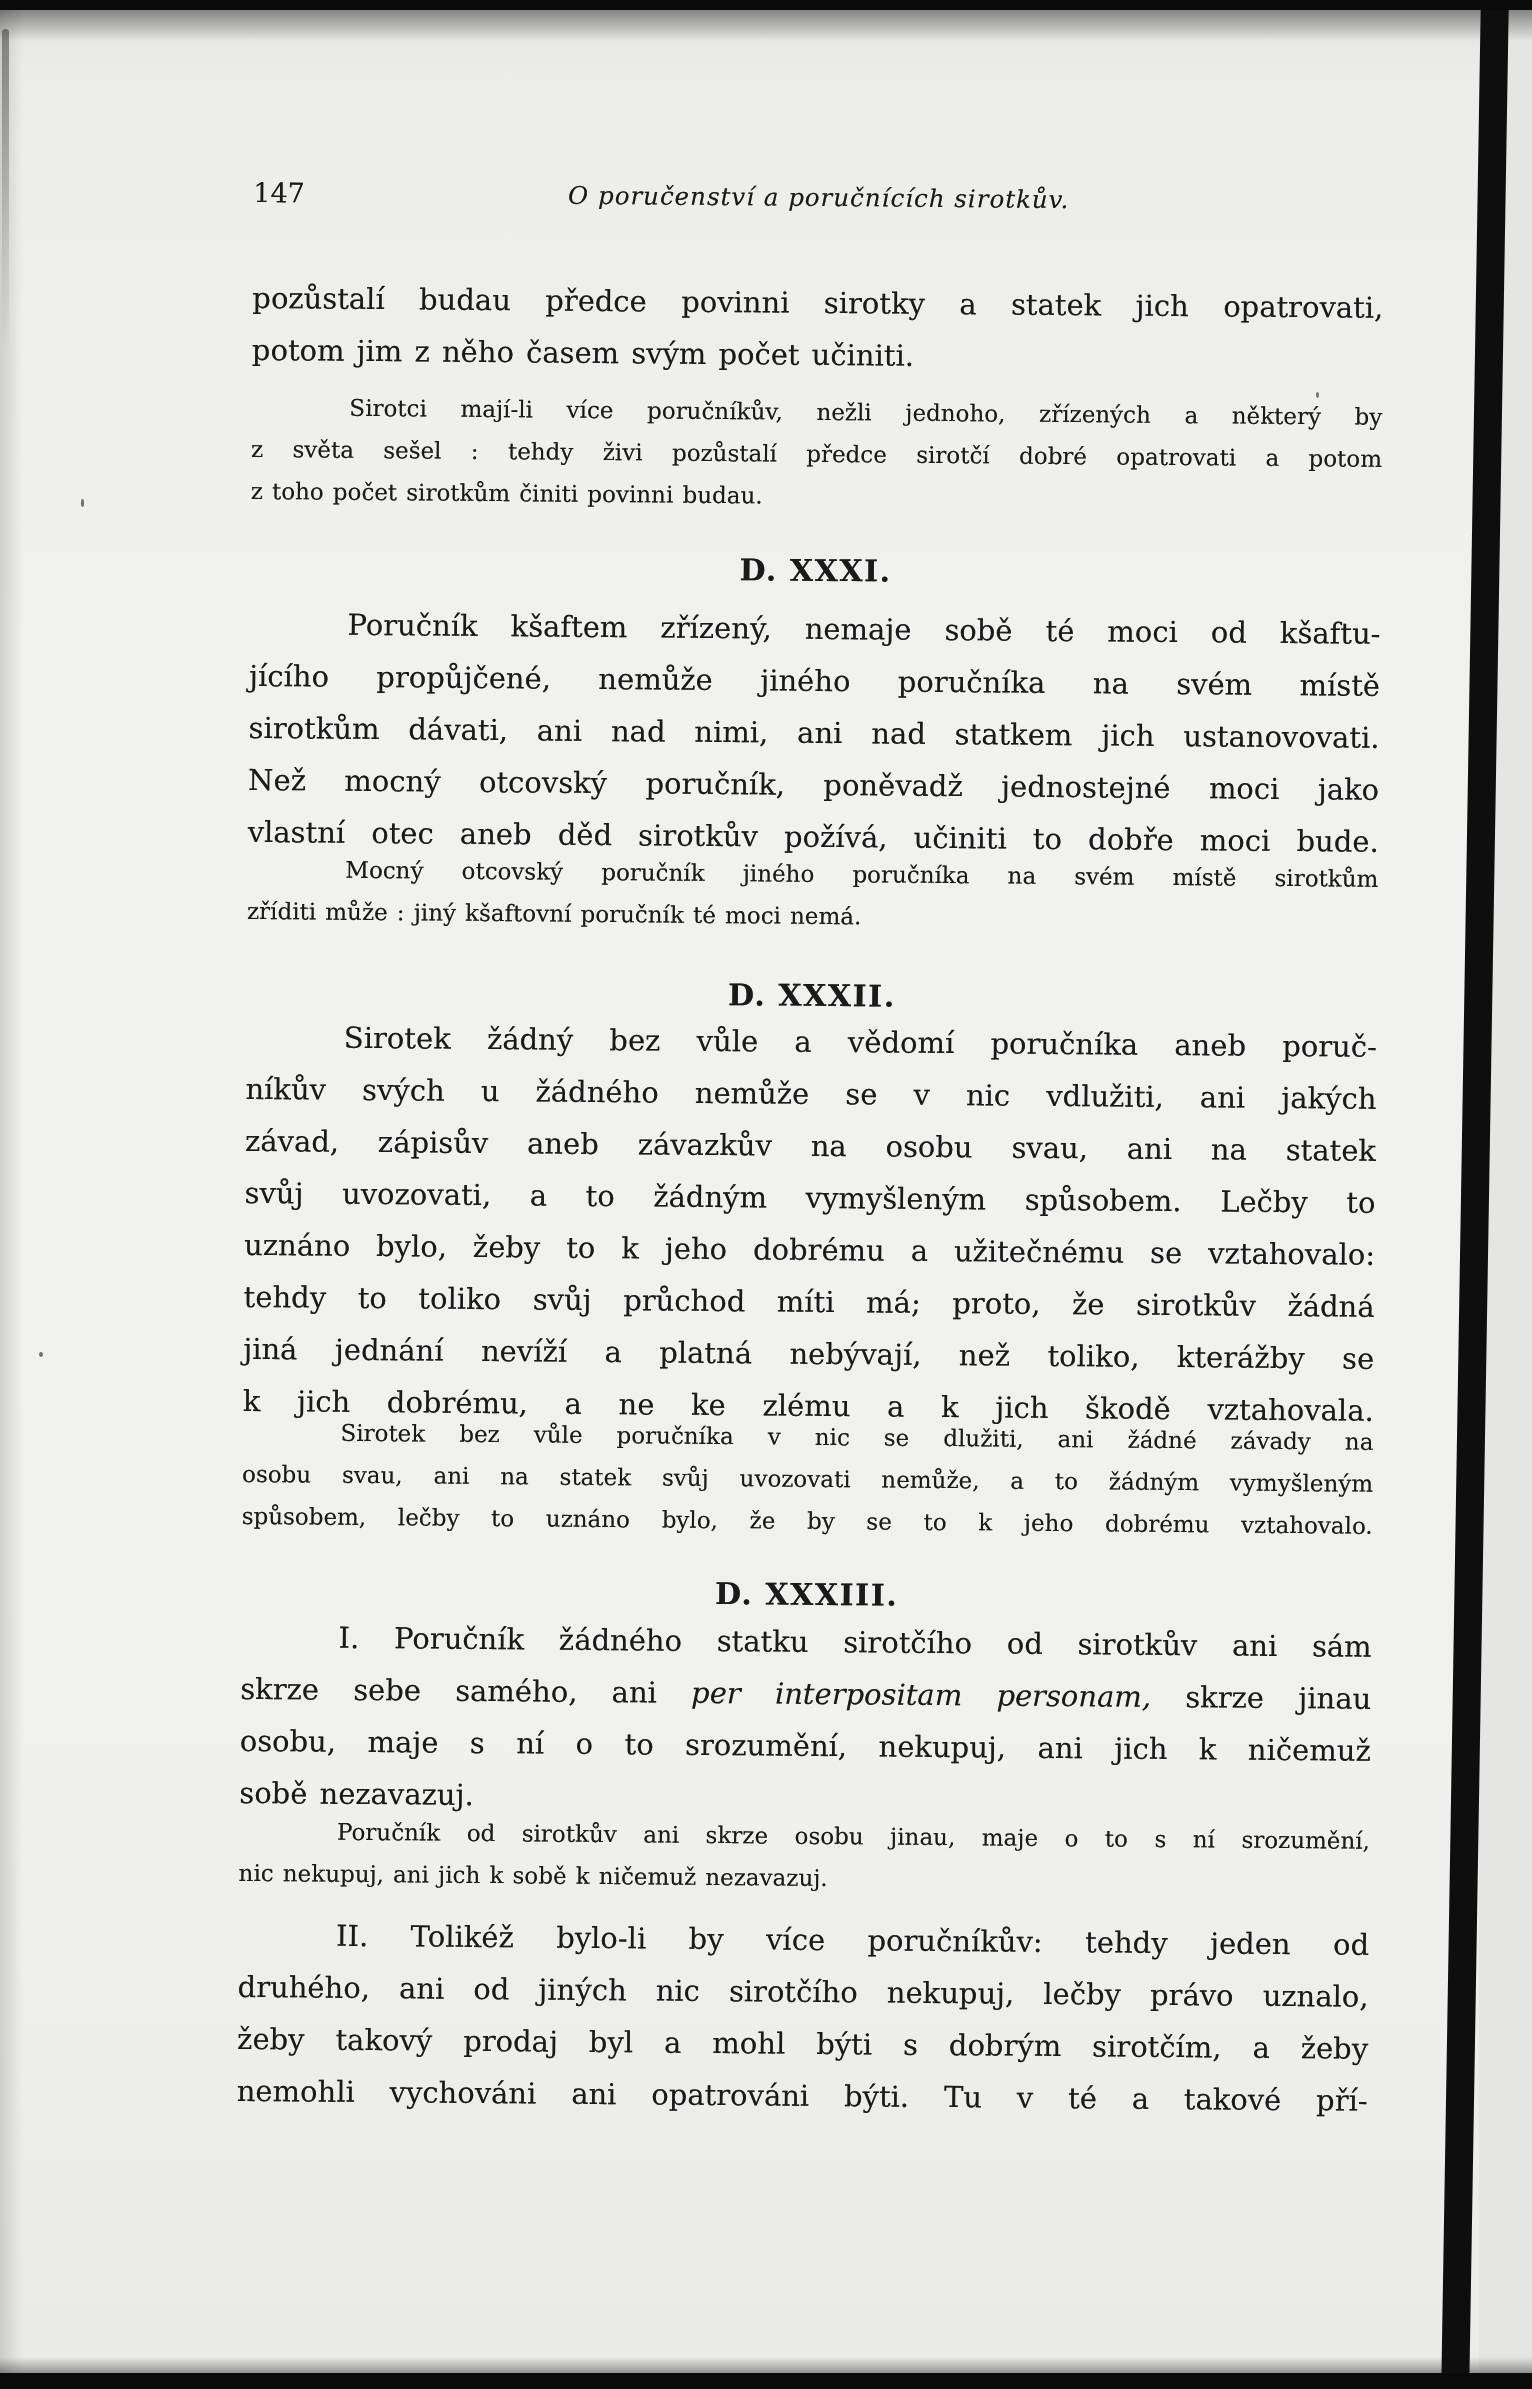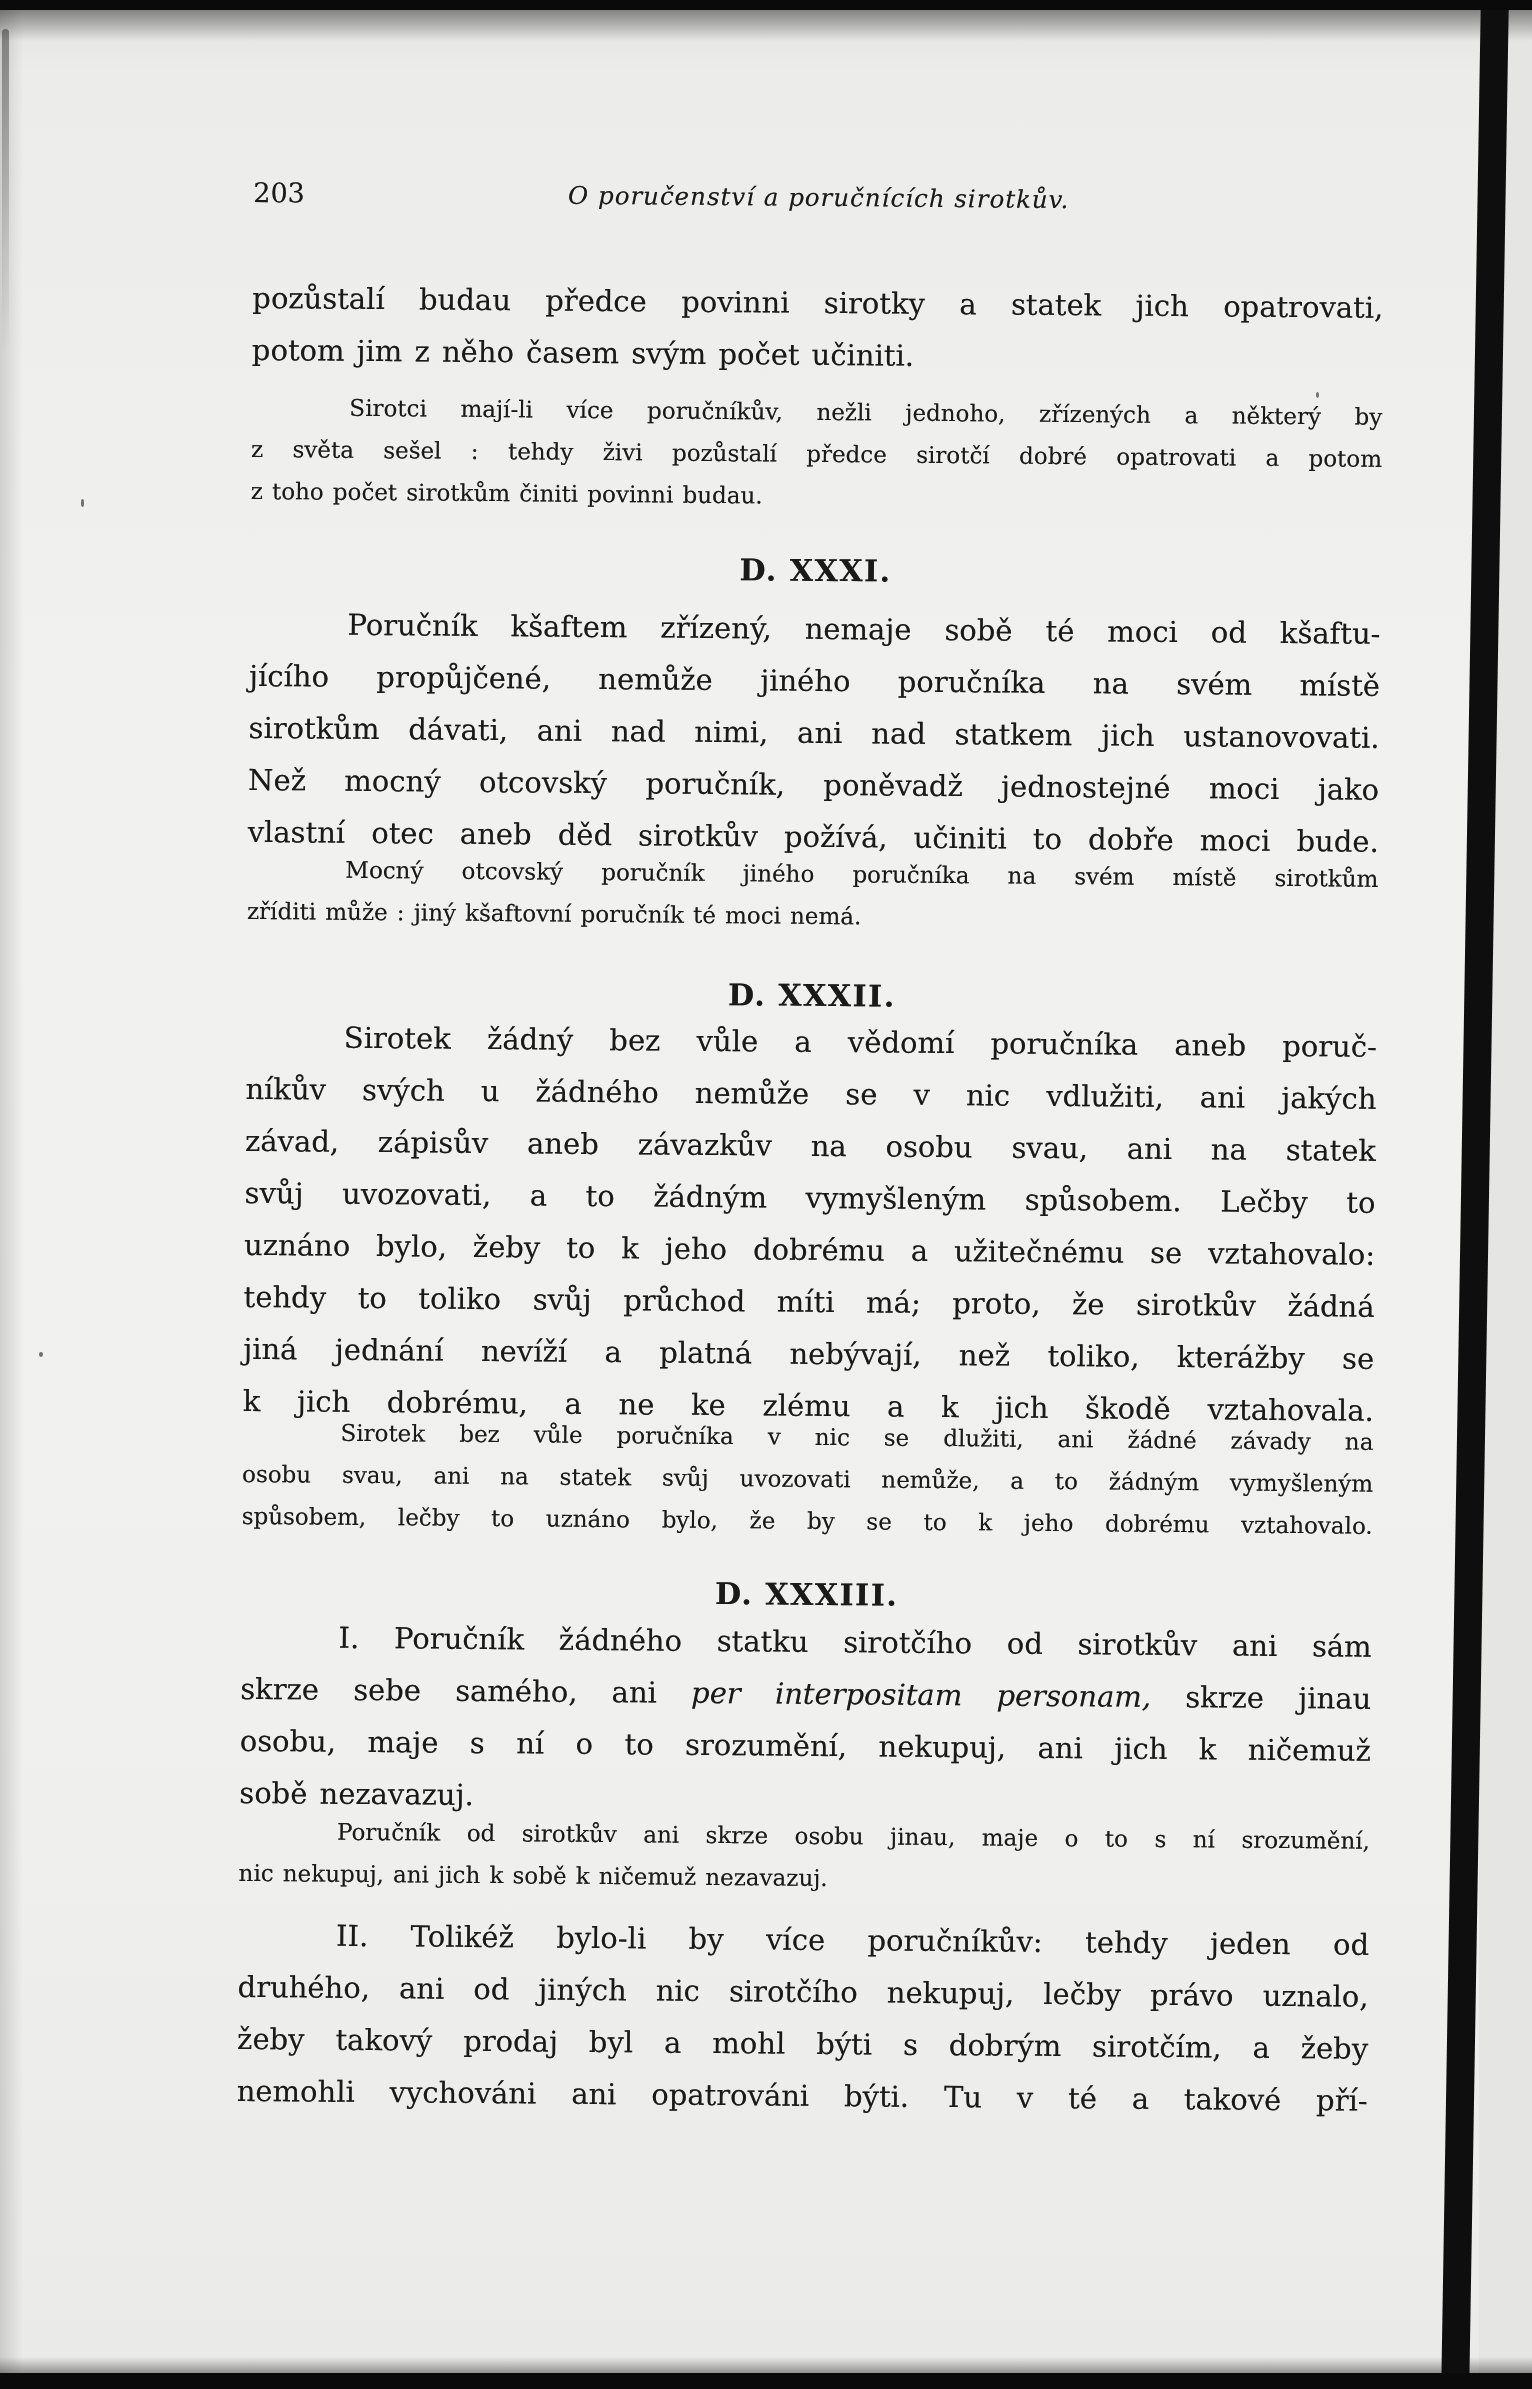--- a/index.html
+++ b/index.html
@@ -77,21 +77,21 @@
   <div class="strip-top-fade"></div>
   <div class="strip-bottom-fade"></div>
   <div class="strip-bottom"></div>
   <div class="speck s1"></div>
   <div class="speck s2"></div>
   <div class="speck s3"></div>
 
   <div class="textblock">
 
     <div class="blk header-row">
-      <span class="pagenum">203</span>
+      <span class="pagenum">147</span>
       <span class="runtitle">O poručenství a poručnících sirotkův.</span>
     </div>
 
     <div class="blk n p-intro">
       <div class="tl jl">pozůstalí budau předce povinni sirotky a statek jich opatrovati,</div>
       <div class="tl ll">potom jim z něho časem svým počet učiniti.</div>
     </div>
 
     <div class="blk s p-intro-note">
       <div class="tl jl ind">Sirotci mají-li více poručníkův, nežli jednoho, zřízených a některý by</div>

